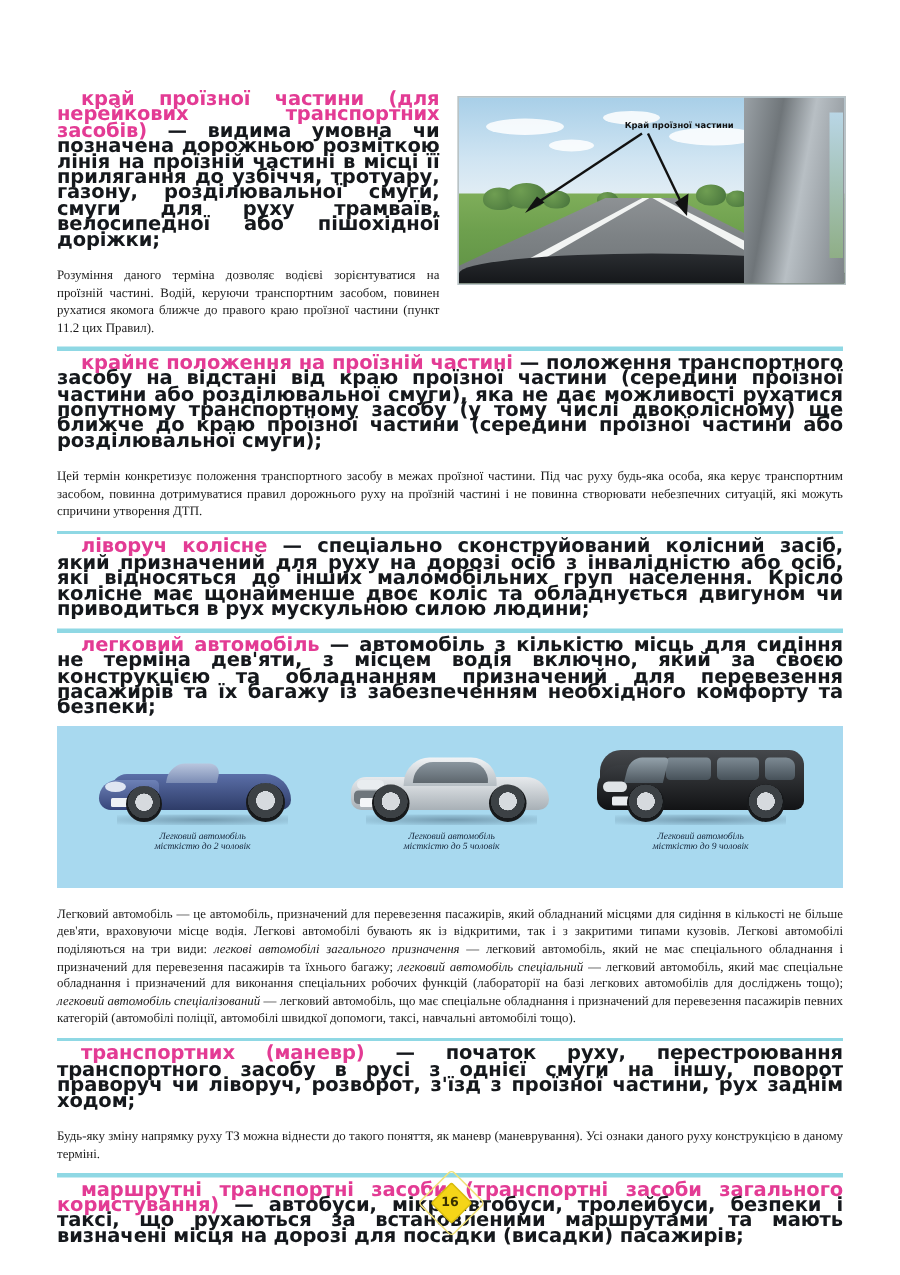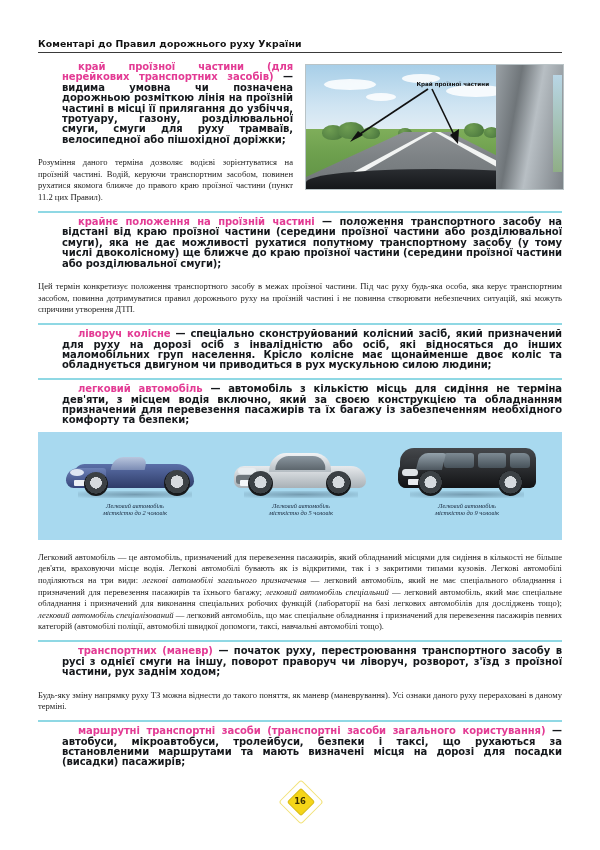--- a/index.html
+++ b/index.html
@@ -54,27 +54,26 @@
   .divider {
     height: 2.4px;
     background: #8fd8e4;
     width: 100%;
     margin: 7px 0 4px 0;
   }
 
   
   .term-block {
     font-family: "DejaVu Sans", sans-serif;
-    font-size: 10px;
+    font-size: 13px;
     line-height: 10.4px;
     text-align: justify;
     color: #15181c;
     font-weight: 600;
     letter-spacing: -0.08px;
-    margin-left: 24px;
   }
   .term-block .indent { display: inline-block; width: 16px; }
   .term {
     color: #e33b94;
     font-weight: bold;
   }
   .term-green { color: #e33b94; font-weight: bold; }
 
   
   .comment {
@@ -350,24 +349,20 @@
     font-size: 8.4px;
     font-weight: bold;
     color: #3a3000;
   }
 </style>
 </head>
 <body>
 
 <div class="page">
 
-  <div class="page-header">
-    <div class="header-title">Коментарі до Правил дорожнього руху України</div>
-    <div class="header-rule"></div>
-  </div>
 
   <div class="content">
 
     <div class="top-section">
 
       <div class="photo-float">
         <div class="road-photo">
           <div class="sky"></div>
           <div class="cloud c1"></div>
           <div class="cloud c2"></div>
@@ -481,21 +476,21 @@
       </div>
 
     </div>
 
     <div class="comment"><span>Легковий автомобіль — це автомобіль, призначений для перевезення пасажирів, який обладнаний місцями для сидіння в кількості не більше дев'яти, враховуючи місце водія. Легкові автомобілі бувають як із відкритими, так і з закритими типами кузовів. Легкові автомобілі поділяються на три види: </span><span class="ital">легкові автомобілі загального призначення</span><span> — легковий автомобіль, який не має спеціального обладнання і призначений для перевезення пасажирів та їхнього багажу; </span><span class="ital">легковий автомобіль спеціальний</span><span> — легковий автомобіль, який має спеціальне обладнання і призначений для виконання спеціальних робочих функцій (лабораторії на базі легкових автомобілів для досліджень тощо); </span><span class="ital">легковий автомобіль спеціалізований</span><span> — легковий автомобіль, що має спеціальне обладнання і призначений для перевезення пасажирів певних категорій (автомобілі поліції, автомобілі швидкої допомоги, таксі, навчальні автомобілі тощо).</span></div>
 
     <div class="divider"></div>
     <div class="term-block">
       <span class="indent"></span><span class="term">транспортних (маневр)</span><span> — початок руху, перестроювання транспортного засобу в русі з однієї смуги на іншу, поворот праворуч чи ліворуч, розворот, з'їзд з проїзної частини, рух заднім ходом;</span>
     </div>
-    <div class="comment">Будь-яку зміну напрямку руху ТЗ можна віднести до такого поняття, як маневр (маневрування). Усі ознаки даного руху перераховані в даному терміні.</div>
+    <div class="comment">Будь-яку зміну напрямку руху ТЗ можна віднести до такого поняття, як маневр (маневрування). Усі ознаки даного руху конструкцією в даному терміні.</div>
 
     <div class="divider"></div>
     <div class="term-block">
       <span class="indent"></span><span class="term-green">маршрутні транспортні засоби (транспортні засоби загального користування)</span><span> — автобуси, мікроавтобуси, тролейбуси, безпеки і таксі, що рухаються за встановленими маршрутами та мають визначені місця на дорозі для посадки (висадки) пасажирів;</span>
     </div>
 
   </div>
 
   <div class="page-badge">
     <div class="diamond-outer"></div>

